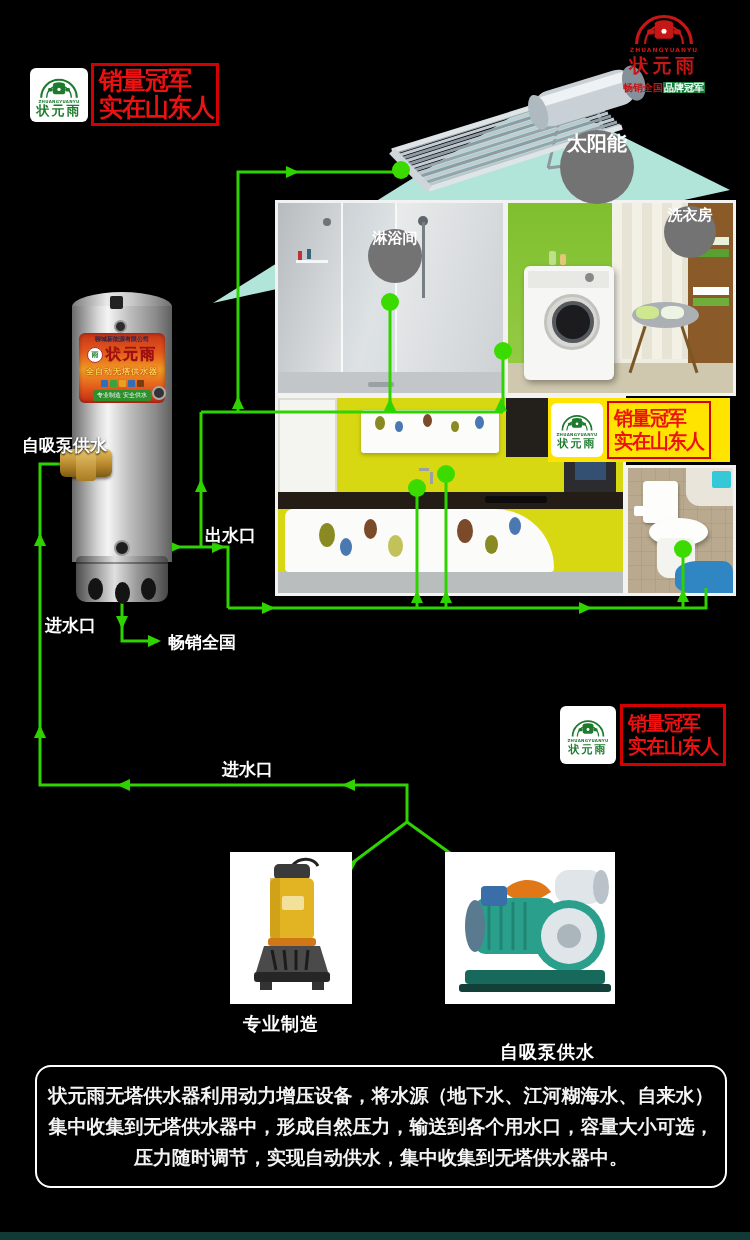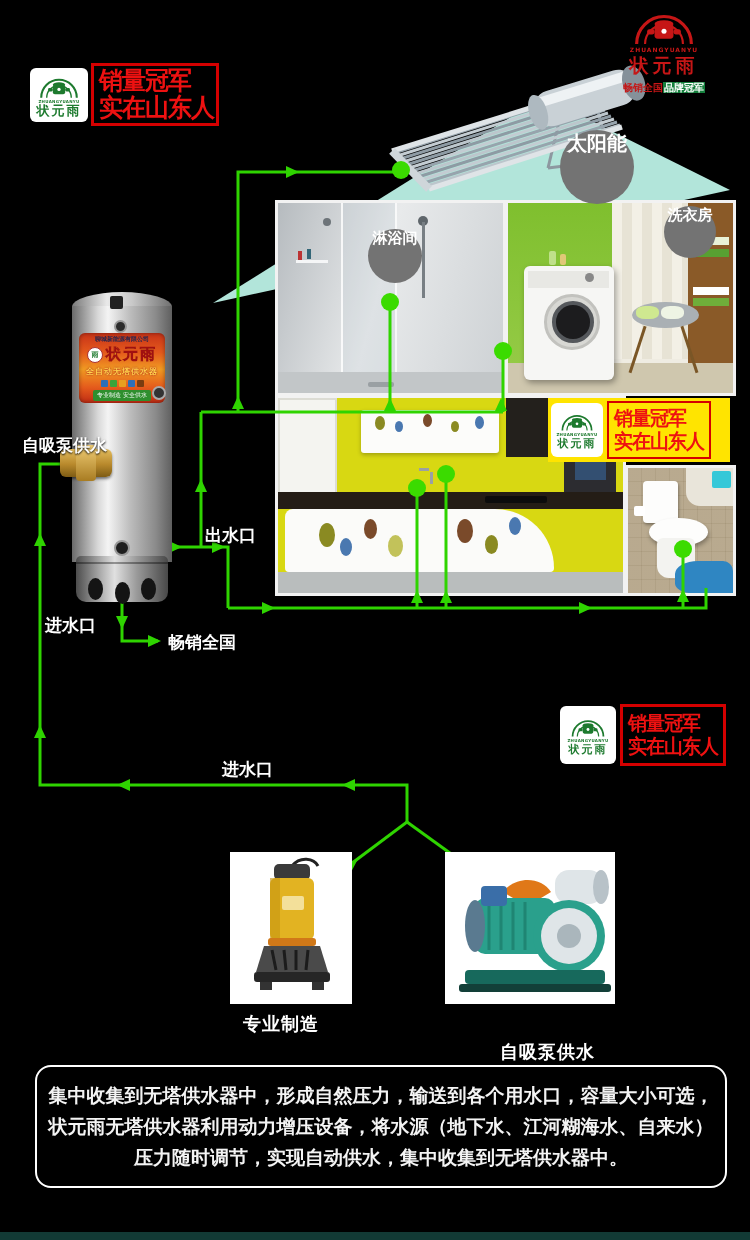--- a/index.html
+++ b/index.html
@@ -385,20 +385,20 @@
       <circle cx="124" cy="84" r="12" fill="#aab6bc"></circle>
       <rect x="118" y="118" width="14" height="14" fill="#1f8573"></rect>
       <rect x="20" y="118" width="140" height="14" rx="4" fill="#17695c"></rect>
       <rect x="14" y="132" width="152" height="8" rx="3" fill="#123f38"></rect>
     </svg>
   </div>
   <div class="abs pumplabel" style="left:243px;top:1012px;">专业制造</div>
   <div class="abs pumplabel" style="left:500px;top:1040px;">自吸泵供水</div>
 
   <div class="abs" id="descbox">
+    <div>状元雨无塔供水器利用动力增压设备，将水源（地下水、江河糊海水、自来水）</div>
     <div>集中收集到无塔供水器中，形成自然压力，输送到各个用水口，容量大小可选，</div>
-    <div>状元雨无塔供水器利用动力增压设备，将水源（地下水、江河糊海水、自来水）</div>
     <div>压力随时调节，实现自动供水，集中收集到无塔供水器中。</div>
   </div>
 
   <div class="abs" style="left:0;top:1232px;width:750px;height:8px;background:#123a35;"></div>
 
 </div>
 
 </body></html>

